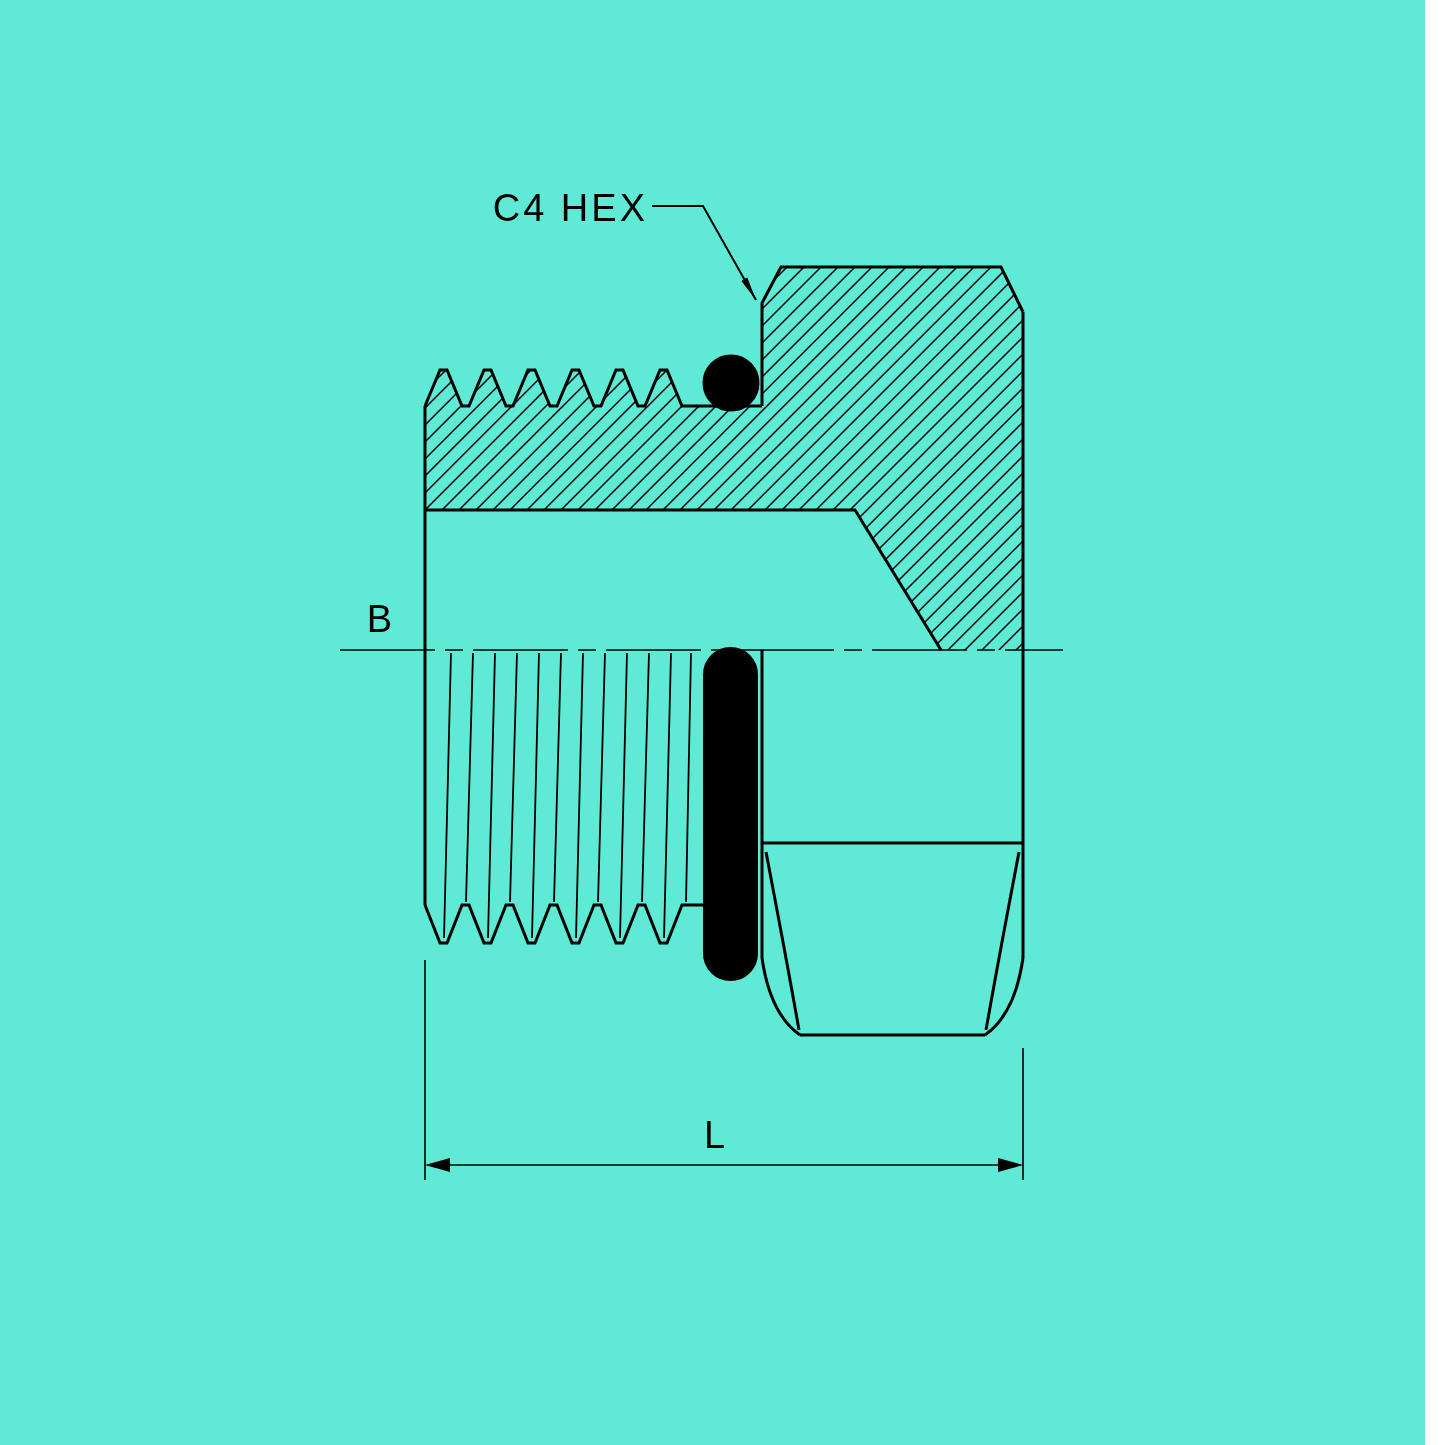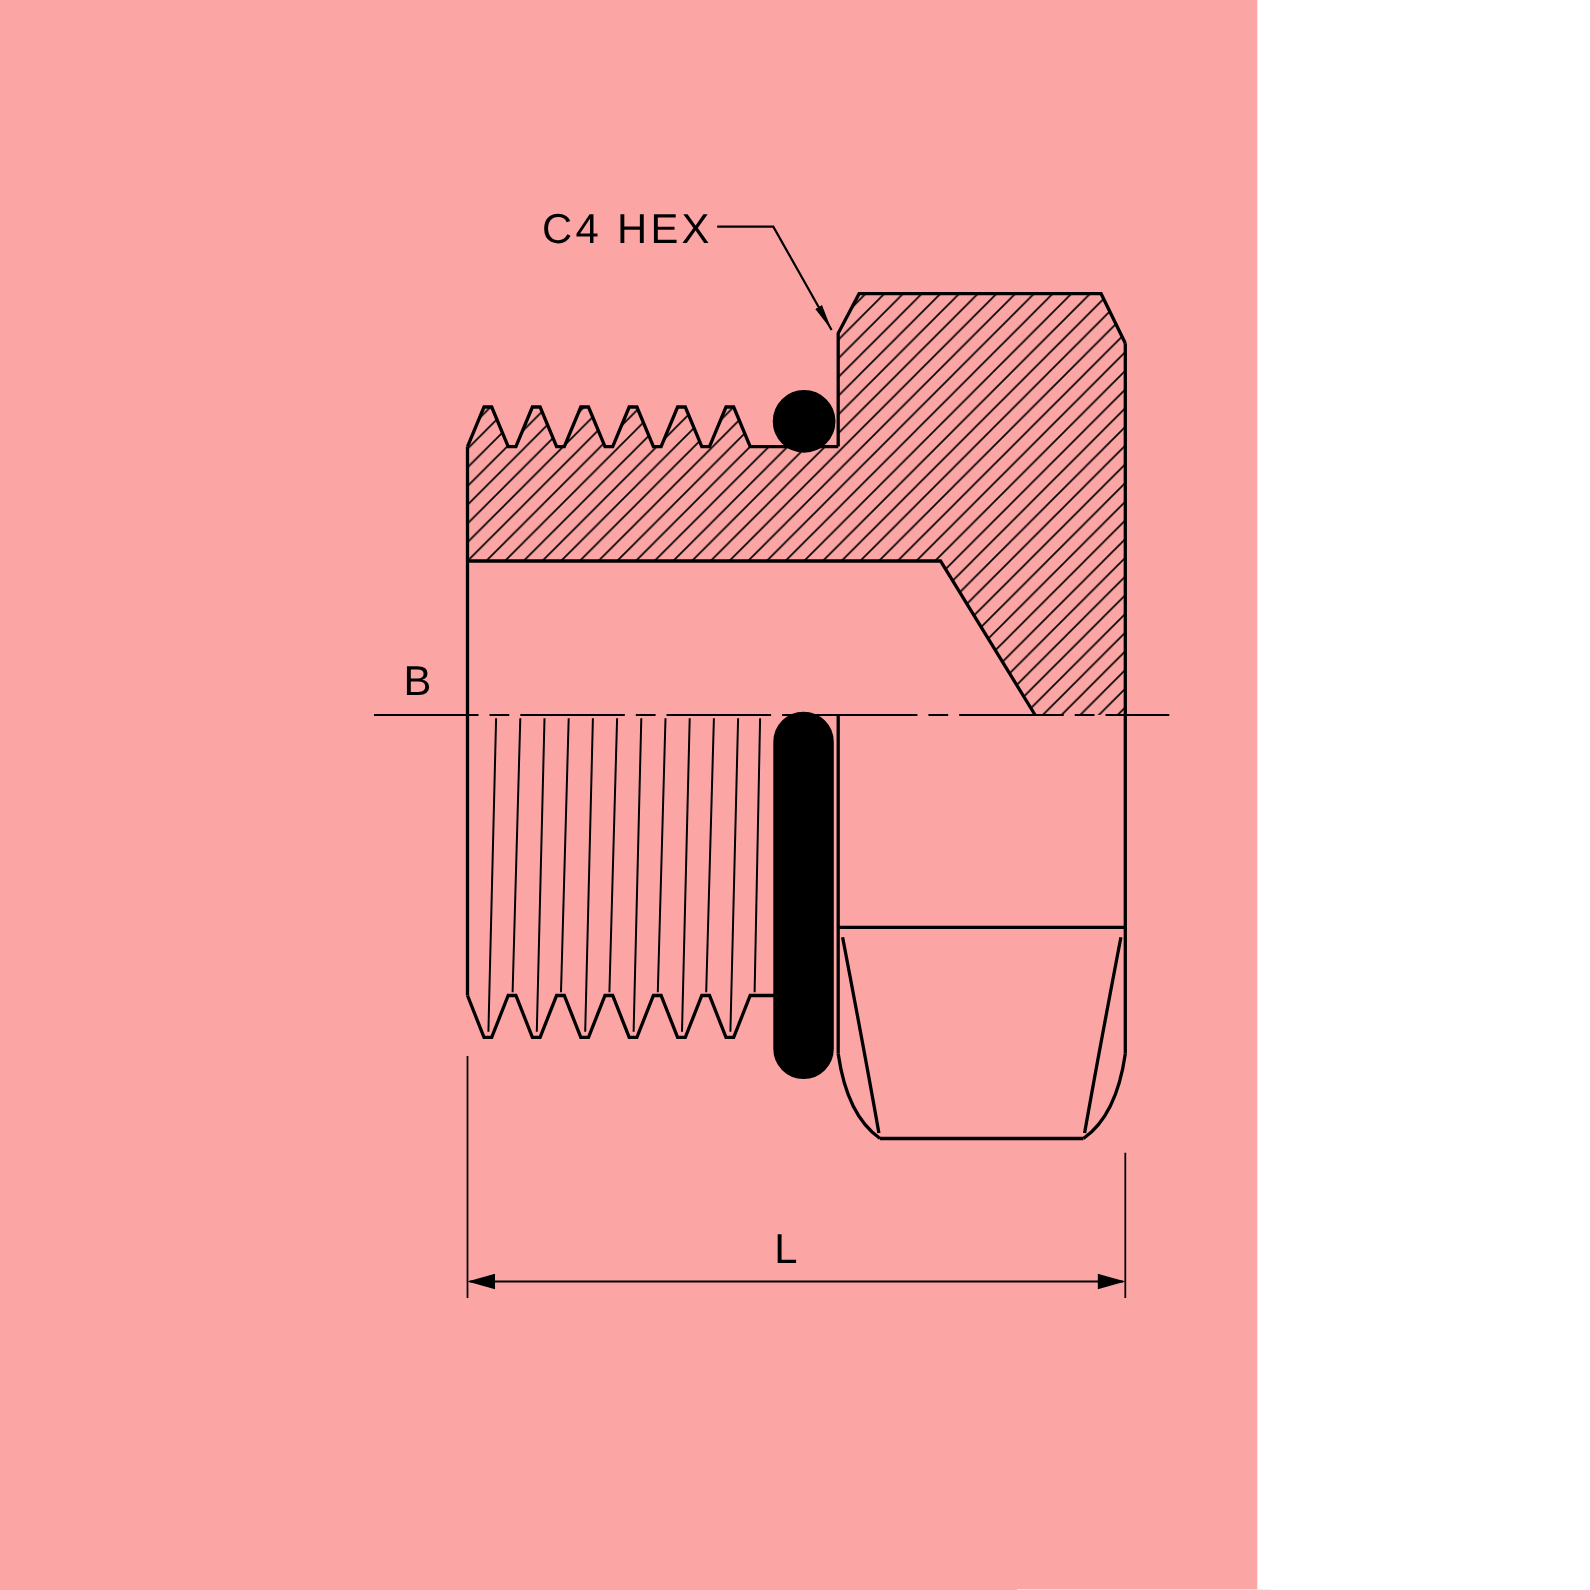--- a/index.html
+++ b/index.html
@@ -1,24 +1,24 @@
 <!DOCTYPE html>
 <html><head>
 <meta charset="utf-8">
 <style>
   html, body {
     margin: 0;
     padding: 0;
     background: #ffffff;
   }
   .canvas {
-    width: 1143px;
+    width: 1425px;
     height: 1445px;
     position: relative;
-    background: #fca5a5;
+    background: #5eead4;
     overflow: hidden;
   }
   svg { display: block; }
   .outline {
     fill: none;
     stroke: #000000;
     stroke-width: 3;
     stroke-linejoin: miter;
     stroke-linecap: butt;
   }

